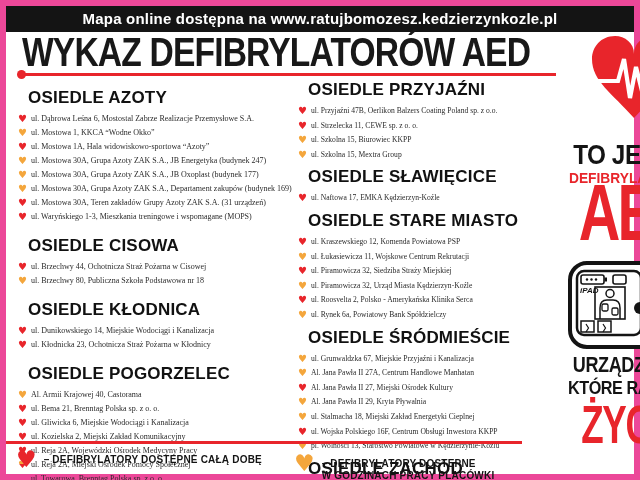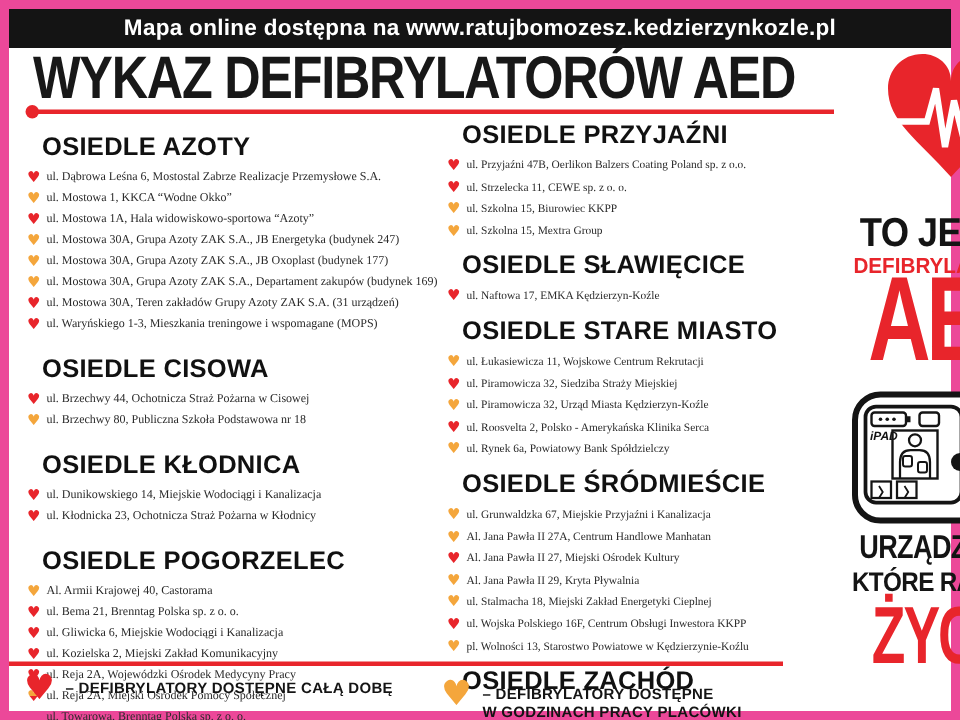--- a/index.html
+++ b/index.html
@@ -114,20 +114,21 @@
           <div class="item"><span class="heart h-red">♥</span><span class="item-text">ul. Strzelecka 11, CEWE sp. z o. o.</span></div>
           <div class="item"><span class="heart h-gold">♥</span><span class="item-text">ul. Szkolna 15, Biurowiec KKPP</span></div>
           <div class="item"><span class="heart h-gold">♥</span><span class="item-text">ul. Szkolna 15, Mextra Group</span></div>
         </div>
         <div class="section">
           <div class="section-title">OSIEDLE SŁAWIĘCICE</div>
           <div class="item"><span class="heart h-red">♥</span><span class="item-text">ul. Naftowa 17, EMKA Kędzierzyn-Koźle</span></div>
         </div>
         <div class="section">
           <div class="section-title">OSIEDLE STARE MIASTO</div>
+          <div class="item"><span class="heart h-red">♥</span><span class="item-text">ul. Kraszewskiego 12, Komenda Powiatowa PSP</span></div>
           <div class="item"><span class="heart h-gold">♥</span><span class="item-text">ul. Łukasiewicza 11, Wojskowe Centrum Rekrutacji</span></div>
           <div class="item"><span class="heart h-red">♥</span><span class="item-text">ul. Piramowicza 32, Siedziba Straży Miejskiej</span></div>
           <div class="item"><span class="heart h-gold">♥</span><span class="item-text">ul. Piramowicza 32, Urząd Miasta Kędzierzyn-Koźle</span></div>
           <div class="item"><span class="heart h-red">♥</span><span class="item-text">ul. Roosvelta 2, Polsko - Amerykańska Klinika Serca</span></div>
           <div class="item"><span class="heart h-gold">♥</span><span class="item-text">ul. Rynek 6a, Powiatowy Bank Spółdzielczy</span></div>
         </div>
         <div class="section">
           <div class="section-title">OSIEDLE ŚRÓDMIEŚCIE</div>
           <div class="item"><span class="heart h-gold">♥</span><span class="item-text">ul. Grunwaldzka 67, Miejskie Przyjaźni i Kanalizacja</span></div>
           <div class="item"><span class="heart h-gold">♥</span><span class="item-text">Al. Jana Pawła II 27A, Centrum Handlowe Manhatan</span></div>

